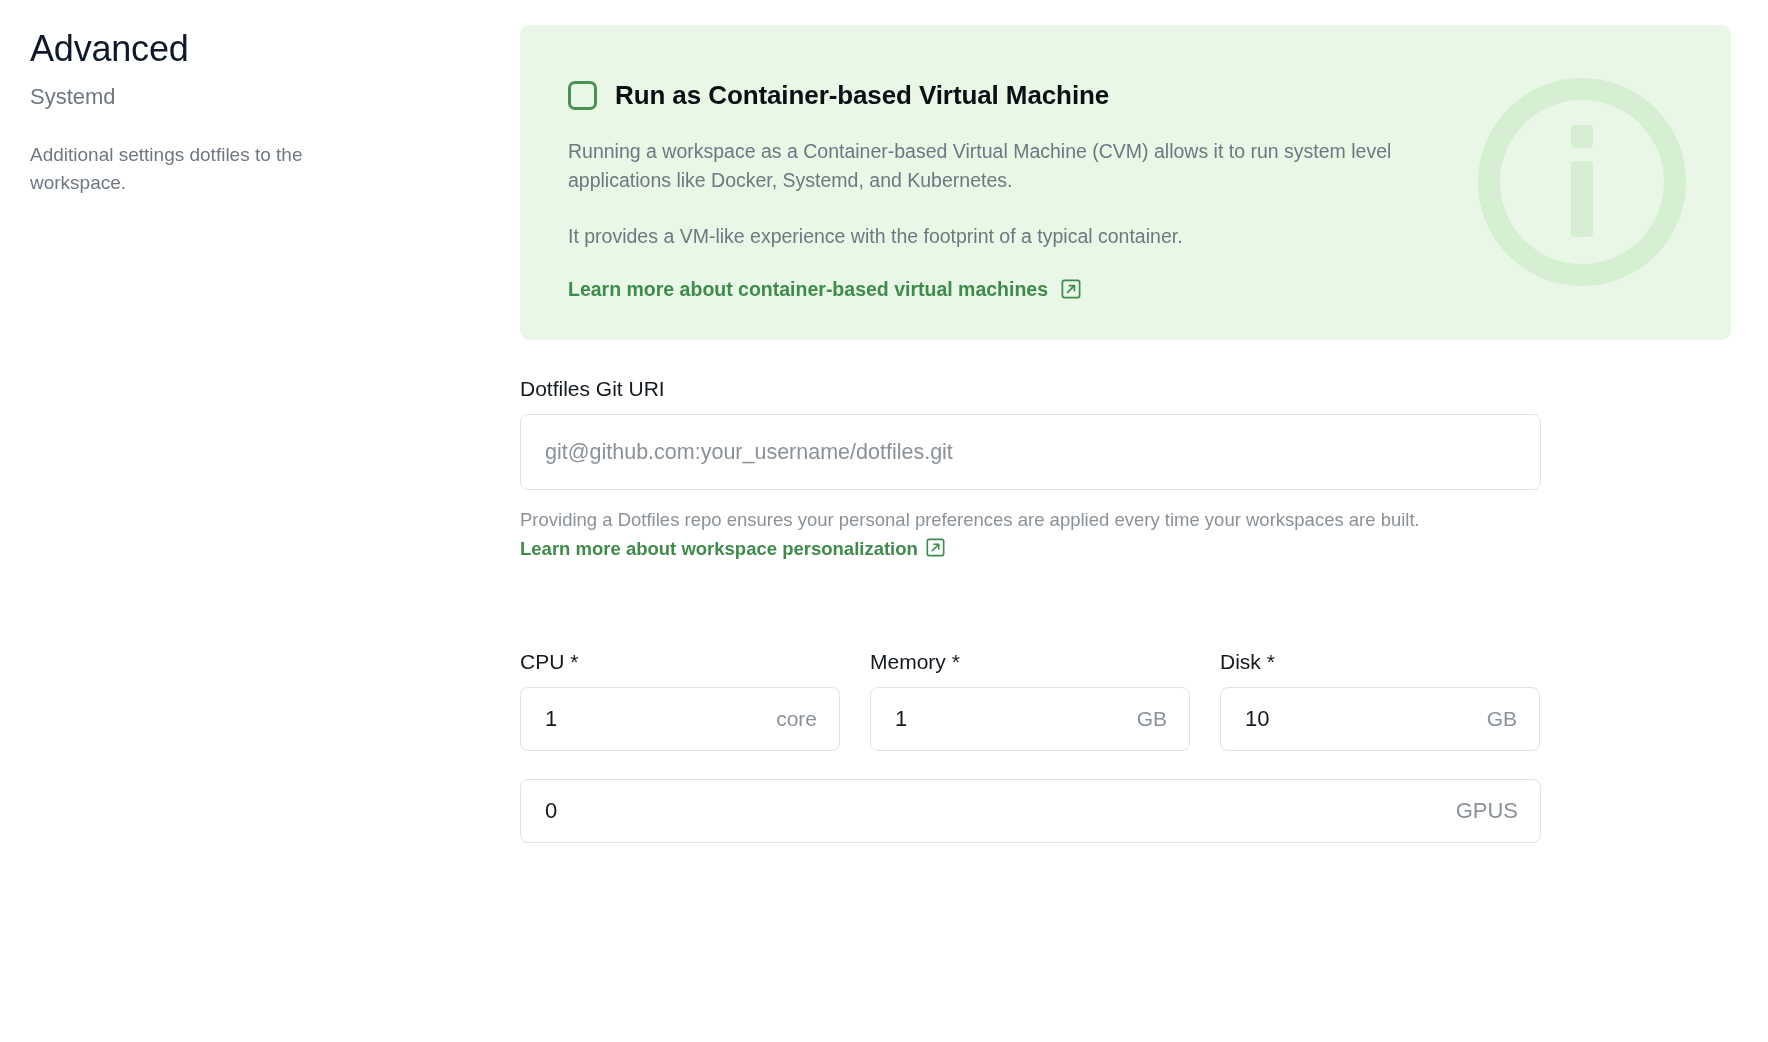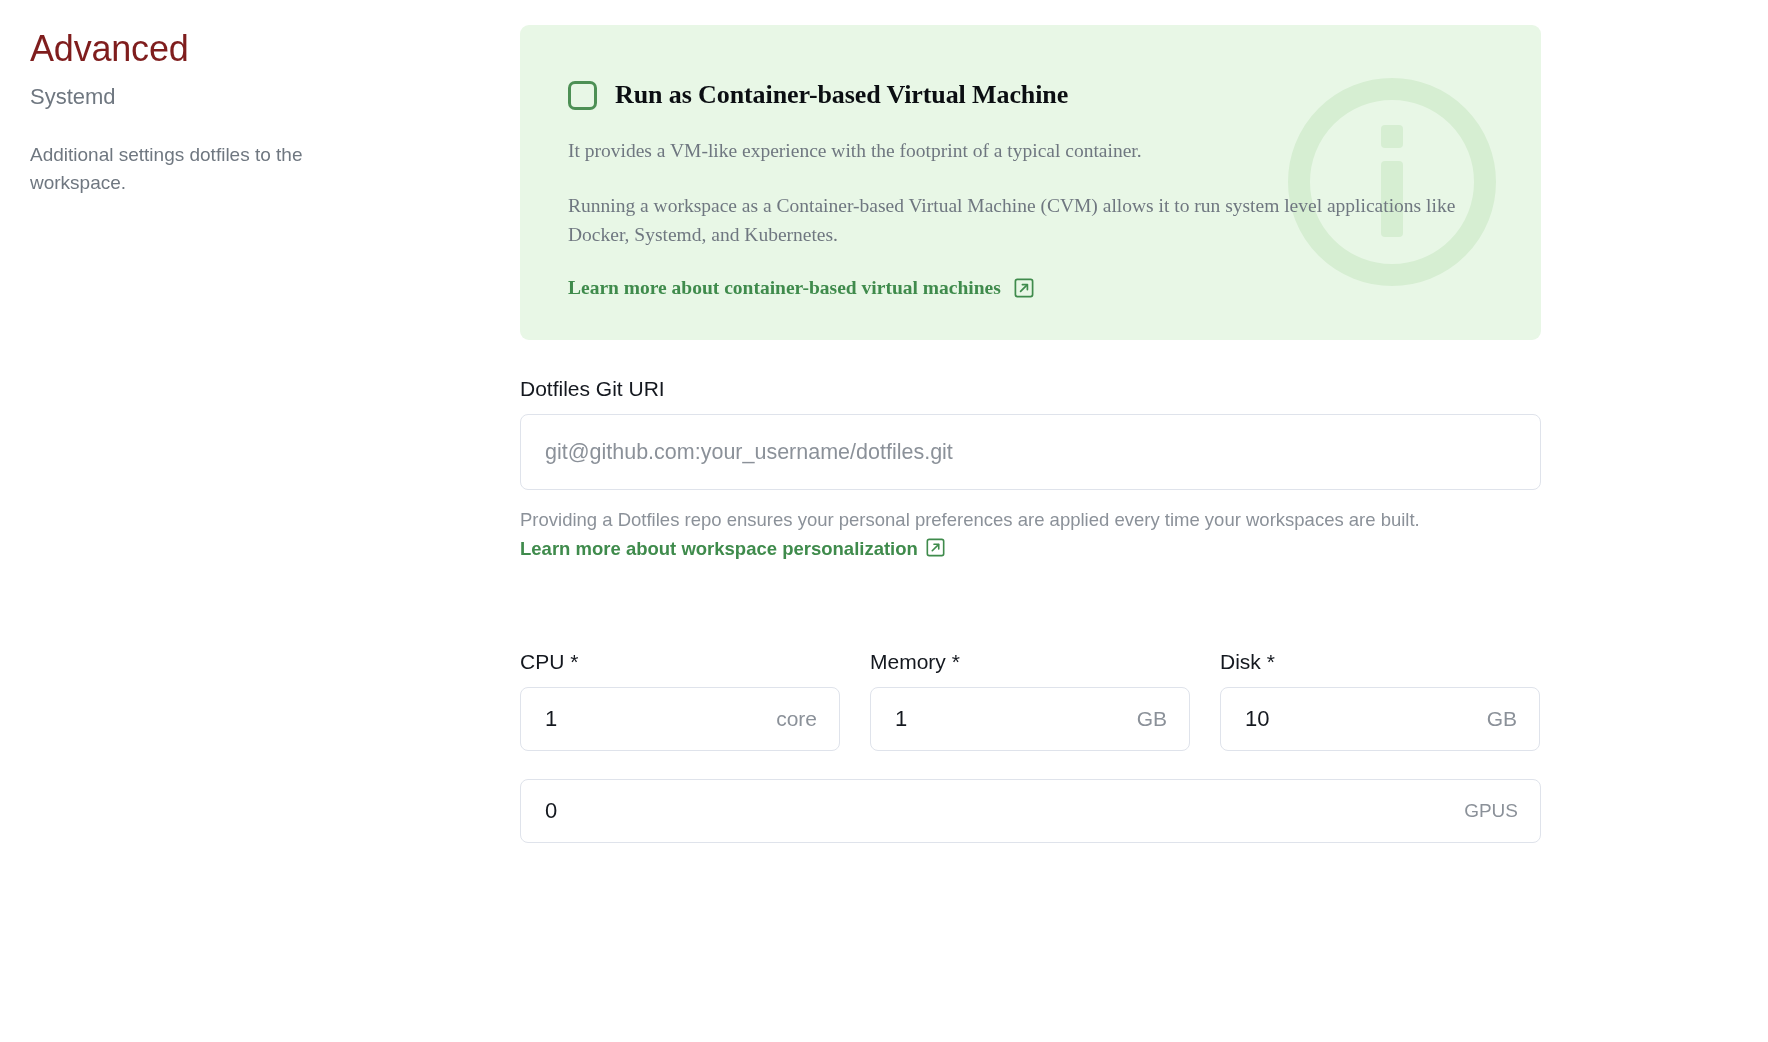--- a/index.html
+++ b/index.html
@@ -17,21 +17,21 @@
 
   
   .left-col {
     position: absolute;
     left: 30px; top: 28px;
     width: 440px;
   }
   .section-title {
     font-size: 36px;
     font-weight: 400;
-    color: #7f1d1d;
+    color: #0f172a;
     line-height: 1.15;
     letter-spacing: -0.2px;
   }
   .section-optional {
     margin-top: 15px;
     font-size: 22px;
     font-weight: 400;
     color: #6f7780;
     line-height: 1.2;
   }
@@ -47,26 +47,25 @@
   
   .right-col {
     position: absolute;
     left: 520px; top: 25px;
     width: 1021px;
   }
 
   
   .callout {
     position: relative;
-    width: 1021px;
+    width: 1211px;
     height: 315px;
     background: #e8f7e6;
     border-radius: 9px;
     overflow: hidden;
-    font-family: Liberation Serif, serif;
   }
   .callout-watermark {
     position: absolute;
     right: 40px;
     top: 48px;
     width: 218px;
     height: 218px;
     opacity: 1;
     pointer-events: none;
   }
@@ -199,21 +198,21 @@
     border: 1px solid #dfe3eb;
     border-radius: 8px;
     background: #ffffff;
     display: flex;
     align-items: center;
     justify-content: space-between;
     padding: 0 22px 0 24px;
     cursor: text;
   }
   .gpu-input .val { font-size: 22px; color: #14181f; }
-  .gpu-input .unit { font-size: 19px; color: #8b9199; }
+  .gpu-input .unit { font-size: 22px; color: #8b9199; }
 </style>
 </head>
 <body>
 
 <div class="page">
 
   <div class="left-col">
     <div class="section-title">Advanced</div>
     <div class="section-optional">Systemd</div>
     <div class="section-desc">Additional settings dotfiles to the workspace.</div>
@@ -229,22 +228,22 @@
           <rect x="98" y="52" width="22" height="23" rx="4" fill="#d6eed2"></rect>
         </svg>
       </div>
 
       <div class="callout-inner">
         <div class="callout-head">
           <div class="cvm-checkbox"></div>
           <div class="cvm-title">Run as Container-based Virtual Machine</div>
         </div>
 
+        <div class="callout-p">Running a workspace as a Container-based Virtual Machine (CVM) allows it to run system level applications like Docker, Systemd, and Kubernetes.</div>
         <div class="callout-p second">It provides a VM-like experience with the footprint of a typical container.</div>
-        <div class="callout-p">Running a workspace as a Container-based Virtual Machine (CVM) allows it to run system level applications like Docker, Systemd, and Kubernetes.</div>
 
         <div class="callout-link-row">
           <a class="callout-link">Learn more about container-based virtual machines</a>
           <span class="ext-icon">
             <svg width="20" height="20" viewBox="0 0 20 20" xmlns="http://www.w3.org/2000/svg">
               <rect x="1.4" y="1.4" width="17.2" height="17.2" rx="2" fill="none" stroke="#3f8b4c" stroke-width="1.7"></rect>
               <path d="M6.6 13.4 L13.1 6.9" stroke="#3f8b4c" stroke-width="1.7" stroke-linecap="round"></path>
               <path d="M8.4 6.6 L13.4 6.6 L13.4 11.6" fill="none" stroke="#3f8b4c" stroke-width="1.7" stroke-linecap="round" stroke-linejoin="round"></path>
             </svg>
           </span>

